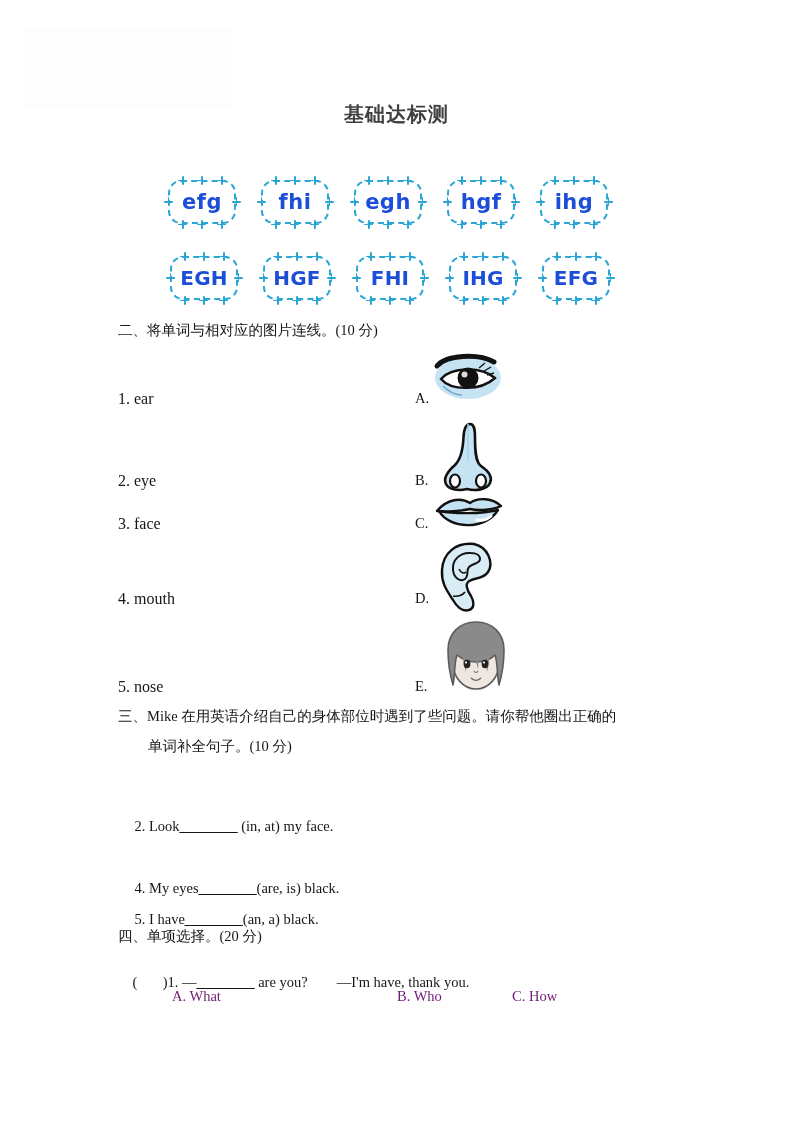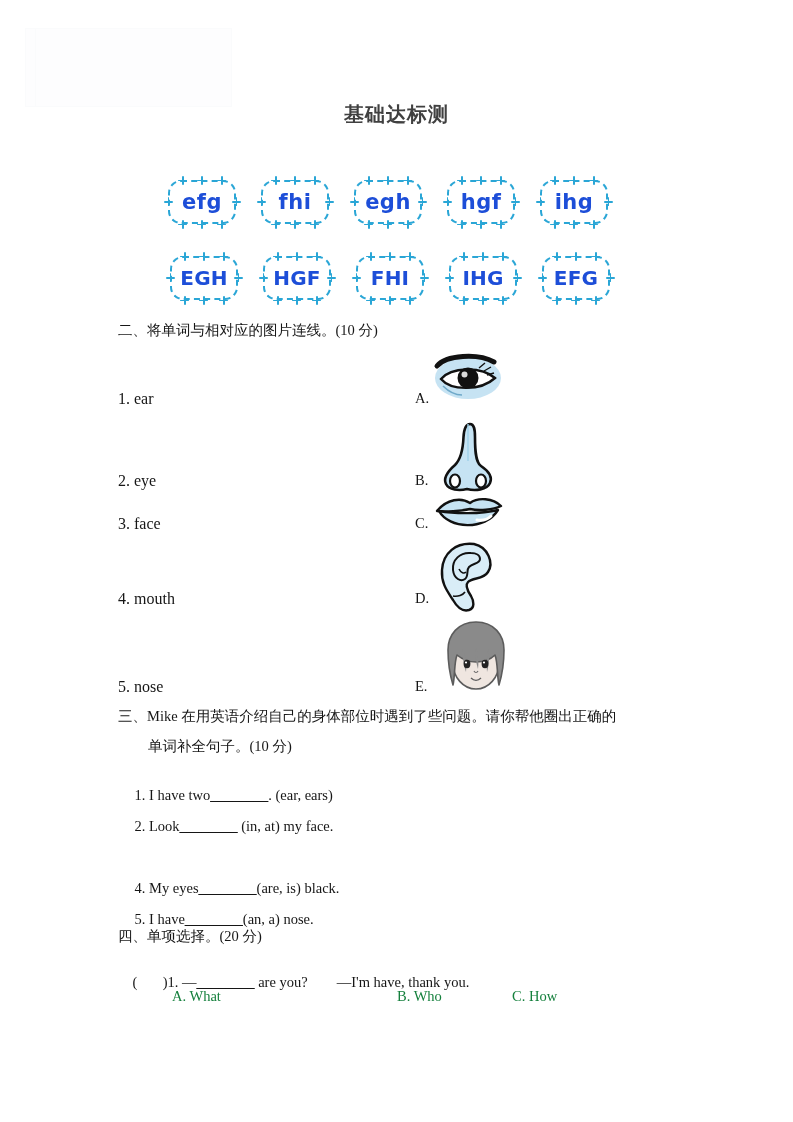--- a/index.html
+++ b/index.html
@@ -138,21 +138,21 @@
     position: absolute;
     font-size: 14.5px;
     color: #161616;
     white-space: pre;
   }
   .blank-u { text-decoration: underline; }
 
   .opt {
     position: absolute;
     font-size: 14.5px;
-    color: #15803d;
+    color: #701a75;
   }
 </style>
 </head>
 <body>
 
 <div class="page">
 
   <div class="wm-box">
     <div class="wm-inner"></div>
   </div>
@@ -376,31 +376,28 @@
       <circle cx="25" cy="43.5" r="1.1" fill="#fff"></circle>
       <circle cx="43" cy="43.5" r="1.1" fill="#fff"></circle>
       <path d="M33 52 C34 54, 36 54, 37 52" stroke="#6b6b6b" stroke-width="1.2" fill="none"></path>
       <path d="M30 59 C33 62, 37 62, 40 59" stroke="#5c5c5c" stroke-width="1.4" fill="none"></path>
     </svg>
   </div>
 
   <div class="q-head cn" style="left:118px; top:705px;">三、Mike 在用英语介绍自己的身体部位时遇到了些问题。请你帮他圈出正确的</div>
   <div class="q-head cn" style="left:148px; top:735px;">单词补全句子。(10 分)</div>
 
-  <div class="line" style="left:120px; top:770px;">
-    <span>1.</span><span> </span><span>I have two</span><span class="blank-u">________</span><span>. (ear, ears)</span>
-  </div>
   <div class="line" style="left:120px; top:801px;">
     <span>2.</span><span> </span><span>Look</span><span class="blank-u">________</span><span> (in, at) my face.</span>
   </div>
   <div class="line" style="left:120px; top:863px;">
     <span>4.</span><span> </span><span>My eyes</span><span class="blank-u">________</span><span>(are, is) black.</span>
   </div>
   <div class="line" style="left:120px; top:894px;">
-    <span>5.</span><span> </span><span>I have</span><span class="blank-u">________</span><span>(an, a) nose.</span>
+    <span>5.</span><span> </span><span>I have</span><span class="blank-u">________</span><span>(an, a) black.</span>
   </div>
 
   <div class="q-head cn" style="left:118px; top:925px;">四、单项选择。(20 分)</div>
 
   <div class="line" style="left:118px; top:957px;">
     <span>(       )</span><span>1.</span><span> </span><span>—</span><span class="blank-u">________</span><span> are you?</span><span>        </span><span>—I'm have, thank you.</span>
   </div>
 
   <div class="opt" style="left:172px; top:988px;">A. What</div>
   <div class="opt" style="left:370px; top:988px;margin-left:27px;">B. Who</div>

